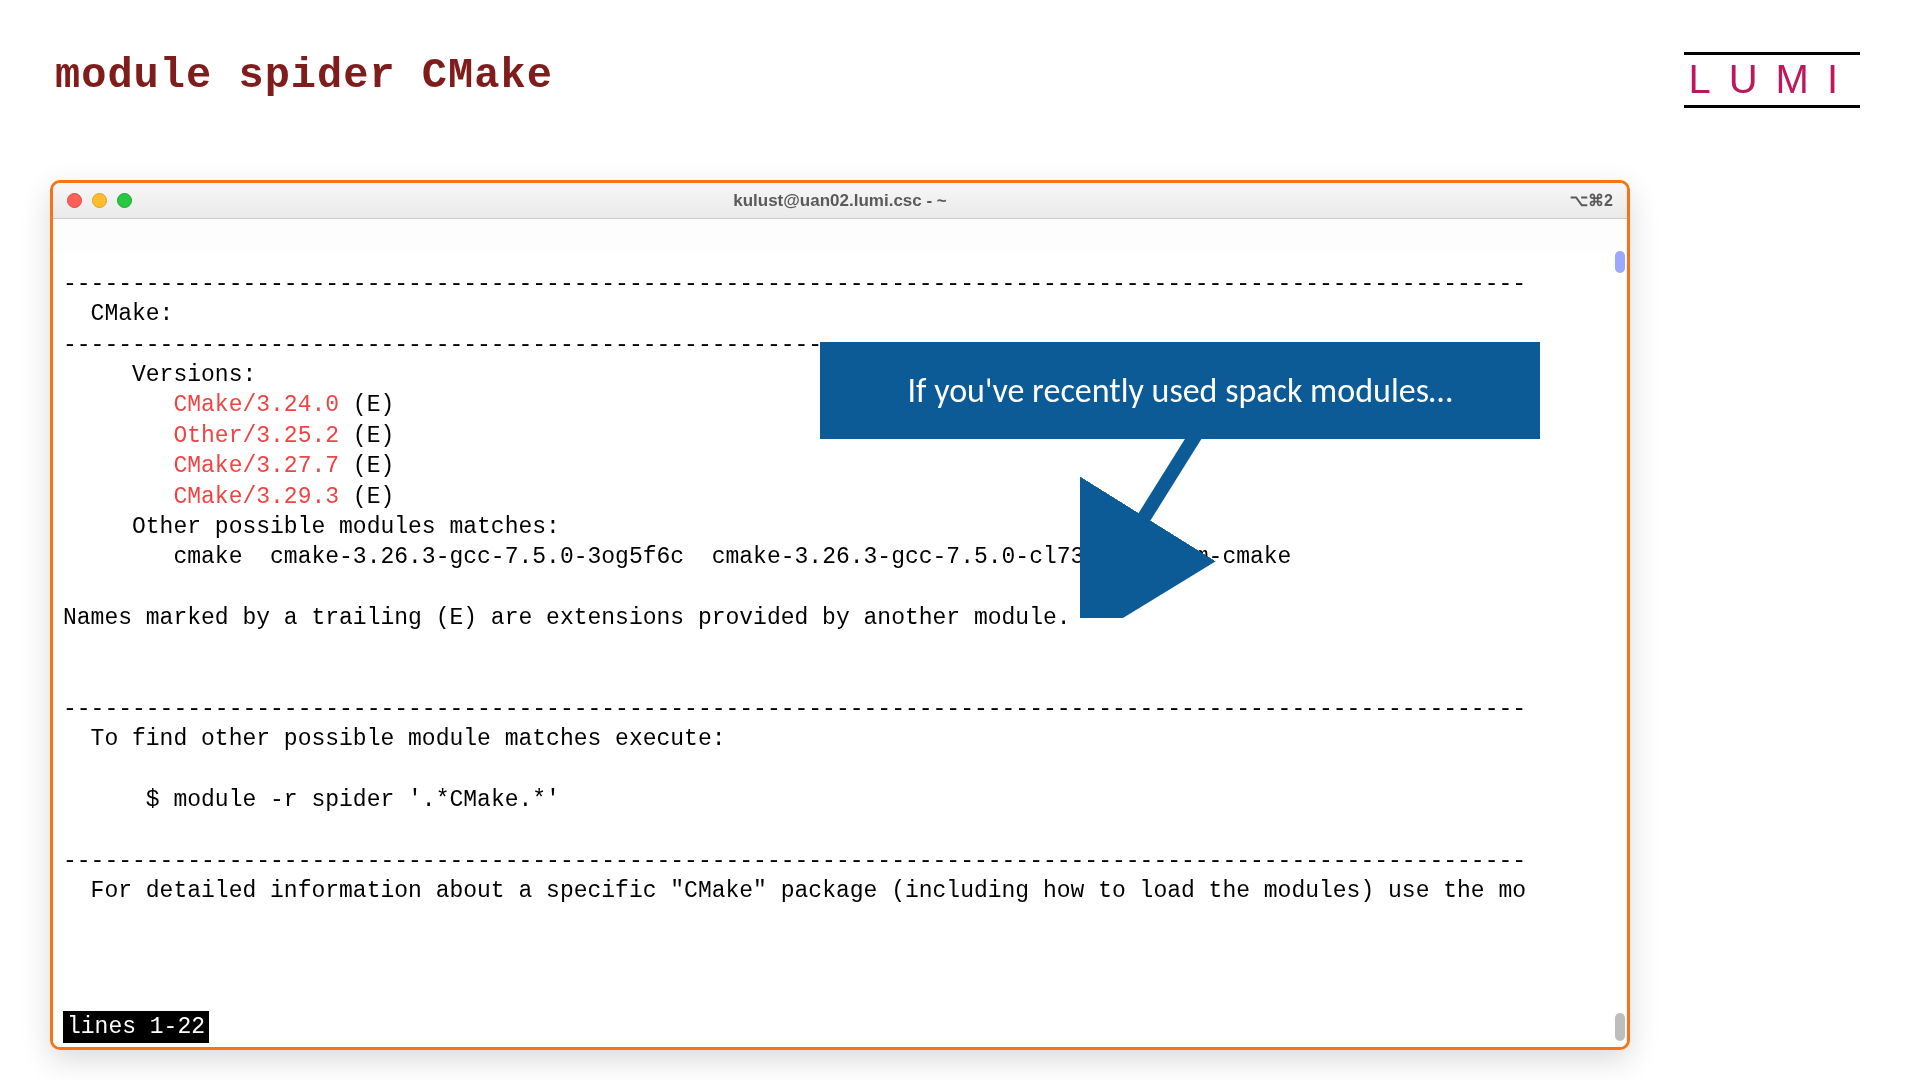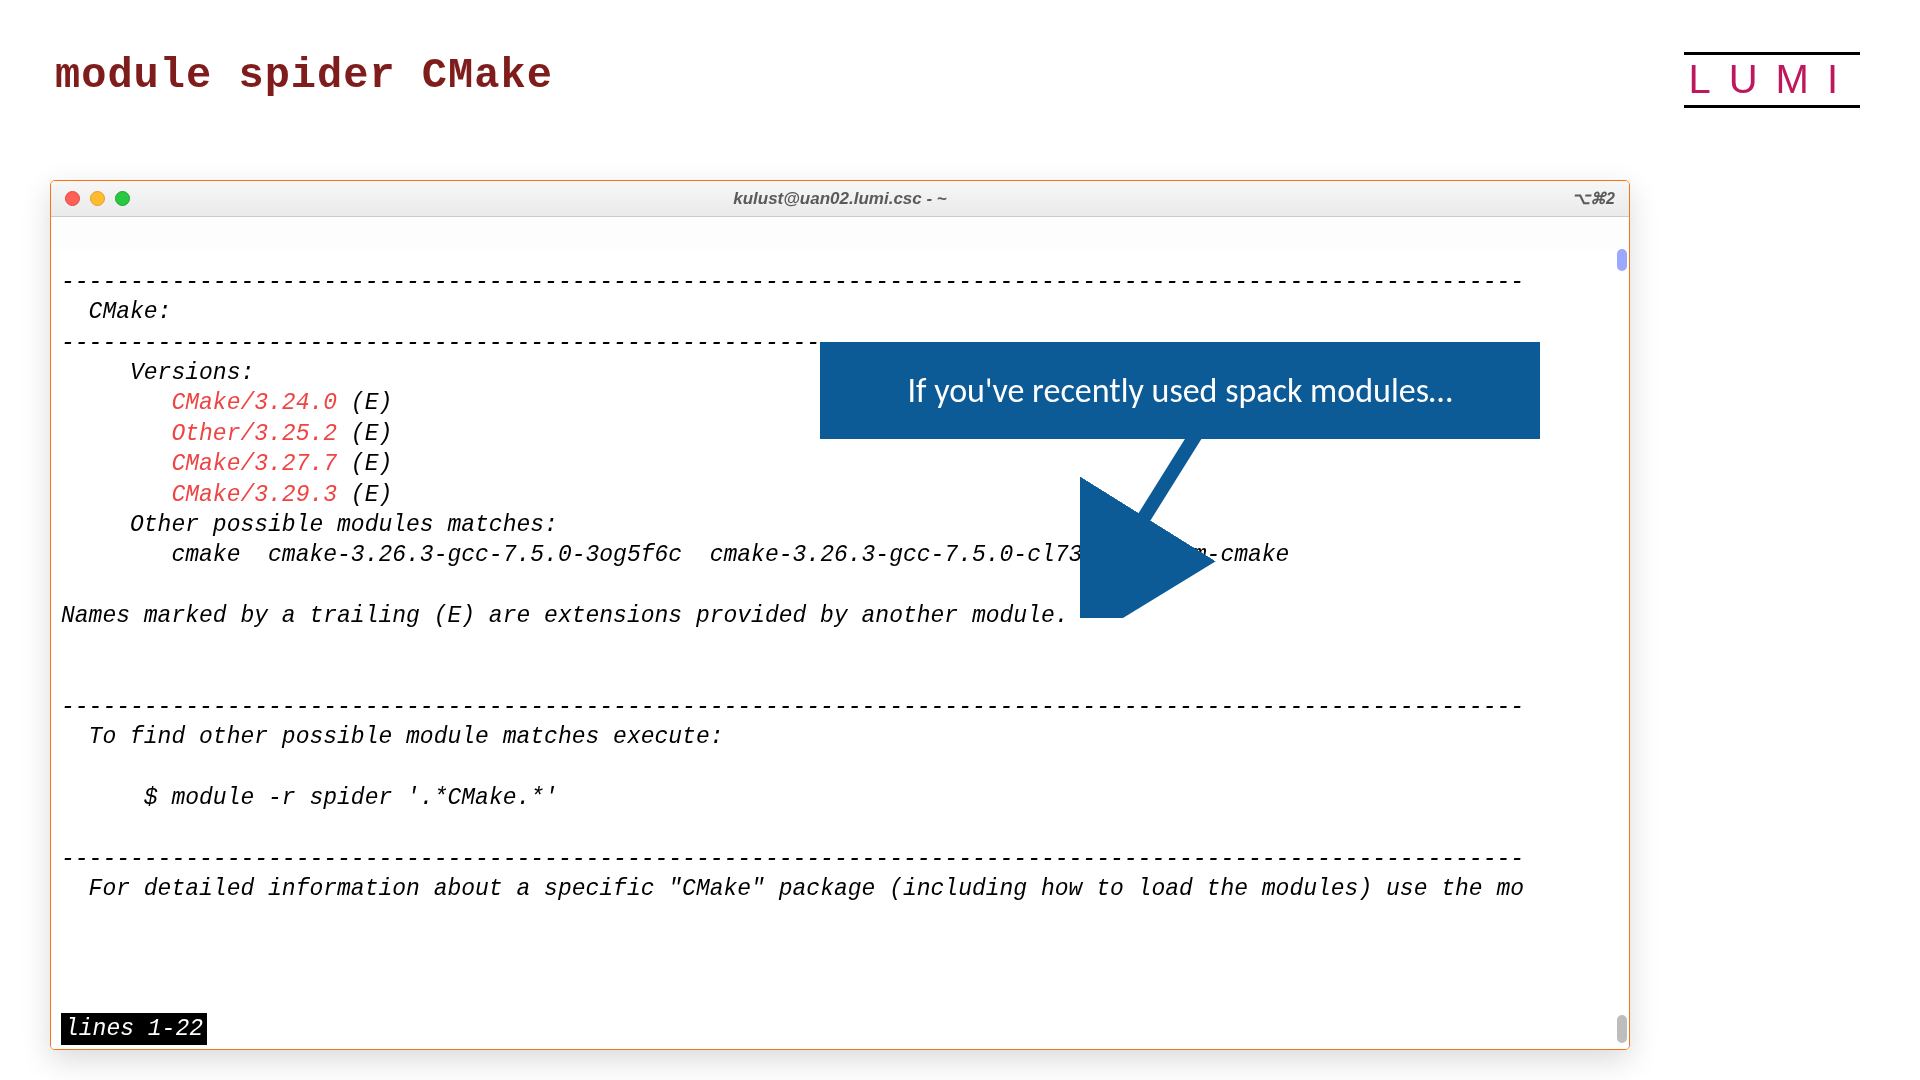--- a/index.html
+++ b/index.html
@@ -36,25 +36,24 @@
     padding: 0 4px 2px 4px;
     line-height: 1.2;
   }
   .terminal-window {
     position: absolute;
     top: 180px;
     left: 50px;
     width: 1580px;
     height: 870px;
     background: #fdfdfd;
-    border: 1px solid #f97316;
-    border-radius: 5px;
+    border: 3px solid #f97316;
+    border-radius: 10px;
     box-shadow: 0 10px 30px rgba(0,0,0,0.15);
     overflow: hidden;
-    font-style: italic;
   }
   .titlebar {
     height: 36px;
     background: linear-gradient(#f7f7f7,#eaeaea);
     border-bottom: 1px solid #ccc;
     position: relative;
     display: flex;
     align-items: center;
   }
   .traffic-lights {

